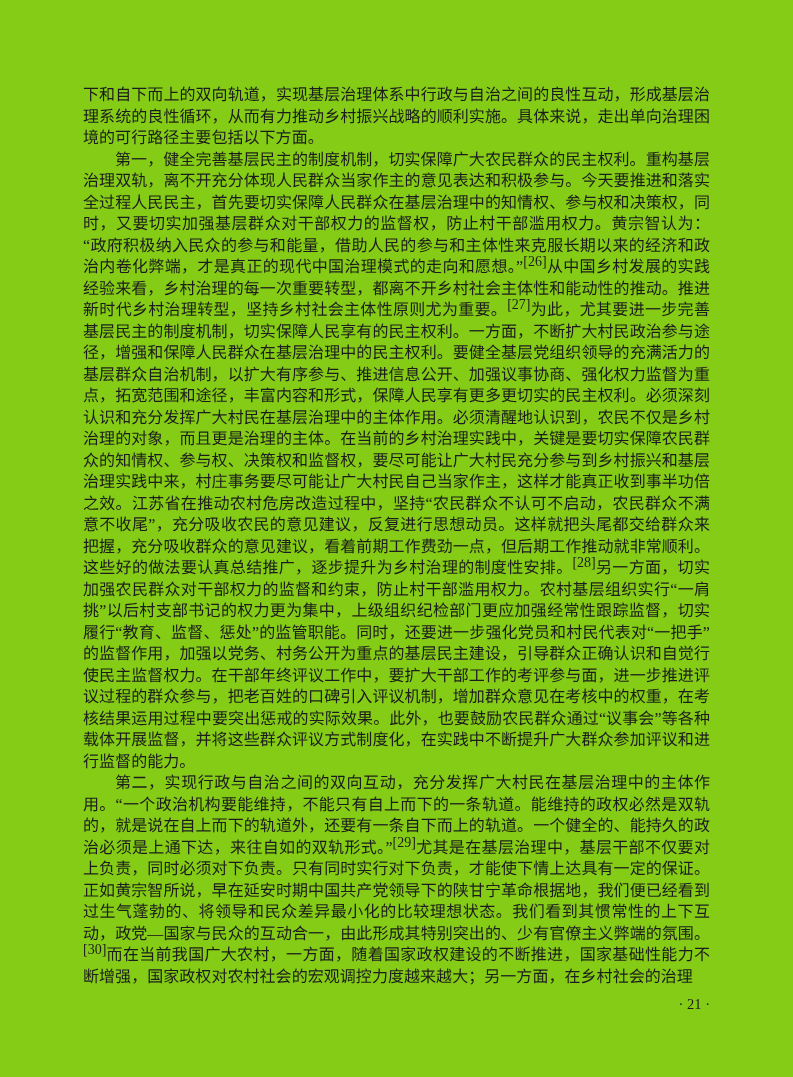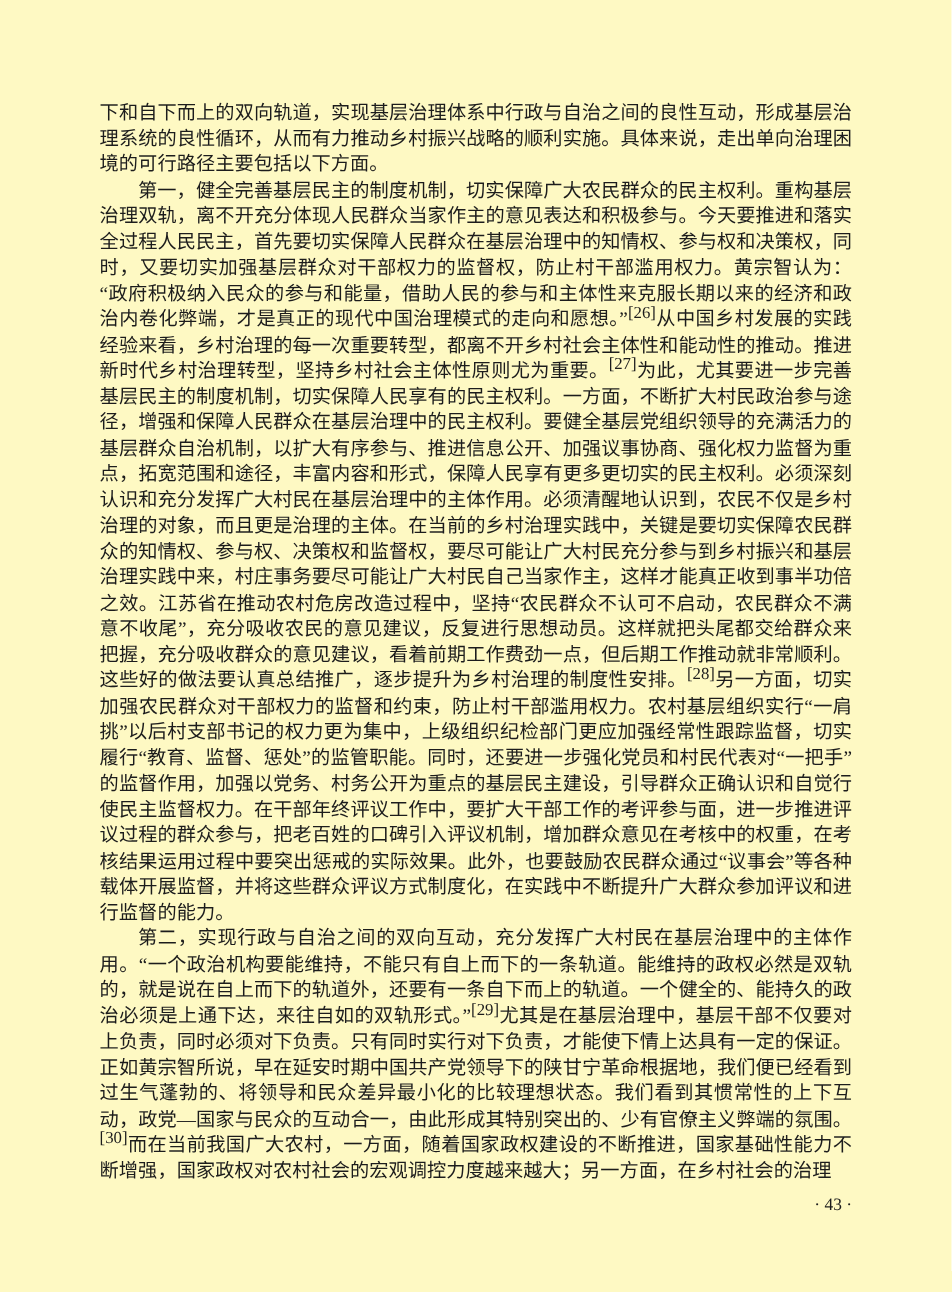--- a/index.html
+++ b/index.html
@@ -4,21 +4,21 @@
 <style>
   html, body {
     margin: 0;
     padding: 0;
     background: #ffffff;
   }
   .page {
     position: relative;
     width: 793px;
     height: 1077px;
-    background: #fef9c3;
+    background: #84cc16;
     overflow: hidden;
     font-family: "Liberation Serif", "DejaVu Serif", serif;
   }
   .text-block {
     position: absolute;
     left: 83px;
     top: 84px;
     width: 627px;
   }
   p.para {
@@ -51,14 +51,14 @@
 </style>
 </head>
 <body>
 
 <div class="page">
   <div class="text-block">
       <p class="para">下和自下而上的双向轨道，实现基层治理体系中行政与自治之间的良性互动，形成基层治理系统的良性循环，从而有力推动乡村振兴战略的顺利实施。具体来说，走出单向治理困境的可行路径主要包括以下方面。</p>
       <p class="para indent">第一，健全完善基层民主的制度机制，切实保障广大农民群众的民主权利。重构基层治理双轨，离不开充分体现人民群众当家作主的意见表达和积极参与。今天要推进和落实全过程人民民主，首先要切实保障人民群众在基层治理中的知情权、参与权和决策权，同时，又要切实加强基层群众对干部权力的监督权，防止村干部滥用权力。黄宗智认为：“政府积极纳入民众的参与和能量，借助人民的参与和主体性来克服长期以来的经济和政治内卷化弊端，才是真正的现代中国治理模式的走向和愿想。”<sup class="fnref">[26]</sup>从中国乡村发展的实践经验来看，乡村治理的每一次重要转型，都离不开乡村社会主体性和能动性的推动。推进新时代乡村治理转型，坚持乡村社会主体性原则尤为重要。<sup class="fnref">[27]</sup>为此，尤其要进一步完善基层民主的制度机制，切实保障人民享有的民主权利。一方面，不断扩大村民政治参与途径，增强和保障人民群众在基层治理中的民主权利。要健全基层党组织领导的充满活力的基层群众自治机制，以扩大有序参与、推进信息公开、加强议事协商、强化权力监督为重点，拓宽范围和途径，丰富内容和形式，保障人民享有更多更切实的民主权利。必须深刻认识和充分发挥广大村民在基层治理中的主体作用。必须清醒地认识到，农民不仅是乡村治理的对象，而且更是治理的主体。在当前的乡村治理实践中，关键是要切实保障农民群众的知情权、参与权、决策权和监督权，要尽可能让广大村民充分参与到乡村振兴和基层治理实践中来，村庄事务要尽可能让广大村民自己当家作主，这样才能真正收到事半功倍之效。江苏省在推动农村危房改造过程中，坚持“农民群众不认可不启动，农民群众不满意不收尾”，充分吸收农民的意见建议，反复进行思想动员。这样就把头尾都交给群众来把握，充分吸收群众的意见建议，看着前期工作费劲一点，但后期工作推动就非常顺利。这些好的做法要认真总结推广，逐步提升为乡村治理的制度性安排。<sup class="fnref">[28]</sup>另一方面，切实加强农民群众对干部权力的监督和约束，防止村干部滥用权力。农村基层组织实行“一肩挑”以后村支部书记的权力更为集中，上级组织纪检部门更应加强经常性跟踪监督，切实履行“教育、监督、惩处”的监管职能。同时，还要进一步强化党员和村民代表对“一把手”的监督作用，加强以党务、村务公开为重点的基层民主建设，引导群众正确认识和自觉行使民主监督权力。在干部年终评议工作中，要扩大干部工作的考评参与面，进一步推进评议过程的群众参与，把老百姓的口碑引入评议机制，增加群众意见在考核中的权重，在考核结果运用过程中要突出惩戒的实际效果。此外，也要鼓励农民群众通过“议事会”等各种载体开展监督，并将这些群众评议方式制度化，在实践中不断提升广大群众参加评议和进行监督的能力。</p>
       <p class="para indent">第二，实现行政与自治之间的双向互动，充分发挥广大村民在基层治理中的主体作用。“一个政治机构要能维持，不能只有自上而下的一条轨道。能维持的政权必然是双轨的，就是说在自上而下的轨道外，还要有一条自下而上的轨道。一个健全的、能持久的政治必须是上通下达，来往自如的双轨形式。”<sup class="fnref">[29]</sup>尤其是在基层治理中，基层干部不仅要对上负责，同时必须对下负责。只有同时实行对下负责，才能使下情上达具有一定的保证。正如黄宗智所说，早在延安时期中国共产党领导下的陕甘宁革命根据地，我们便已经看到过生气蓬勃的、将领导和民众差异最小化的比较理想状态。我们看到其惯常性的上下互动，政党—国家与民众的互动合一，由此形成其特别突出的、少有官僚主义弊端的氛围。<sup class="fnref">[30]</sup>而在当前我国广大农村，一方面，随着国家政权建设的不断推进，国家基础性能力不断增强，国家政权对农村社会的宏观调控力度越来越大；另一方面，在乡村社会的治理</p>
     </div>
-  <div class="page-number">· 43 ·</div>
+  <div class="page-number">· 21 ·</div>
 </div>
 
 </body></html>

